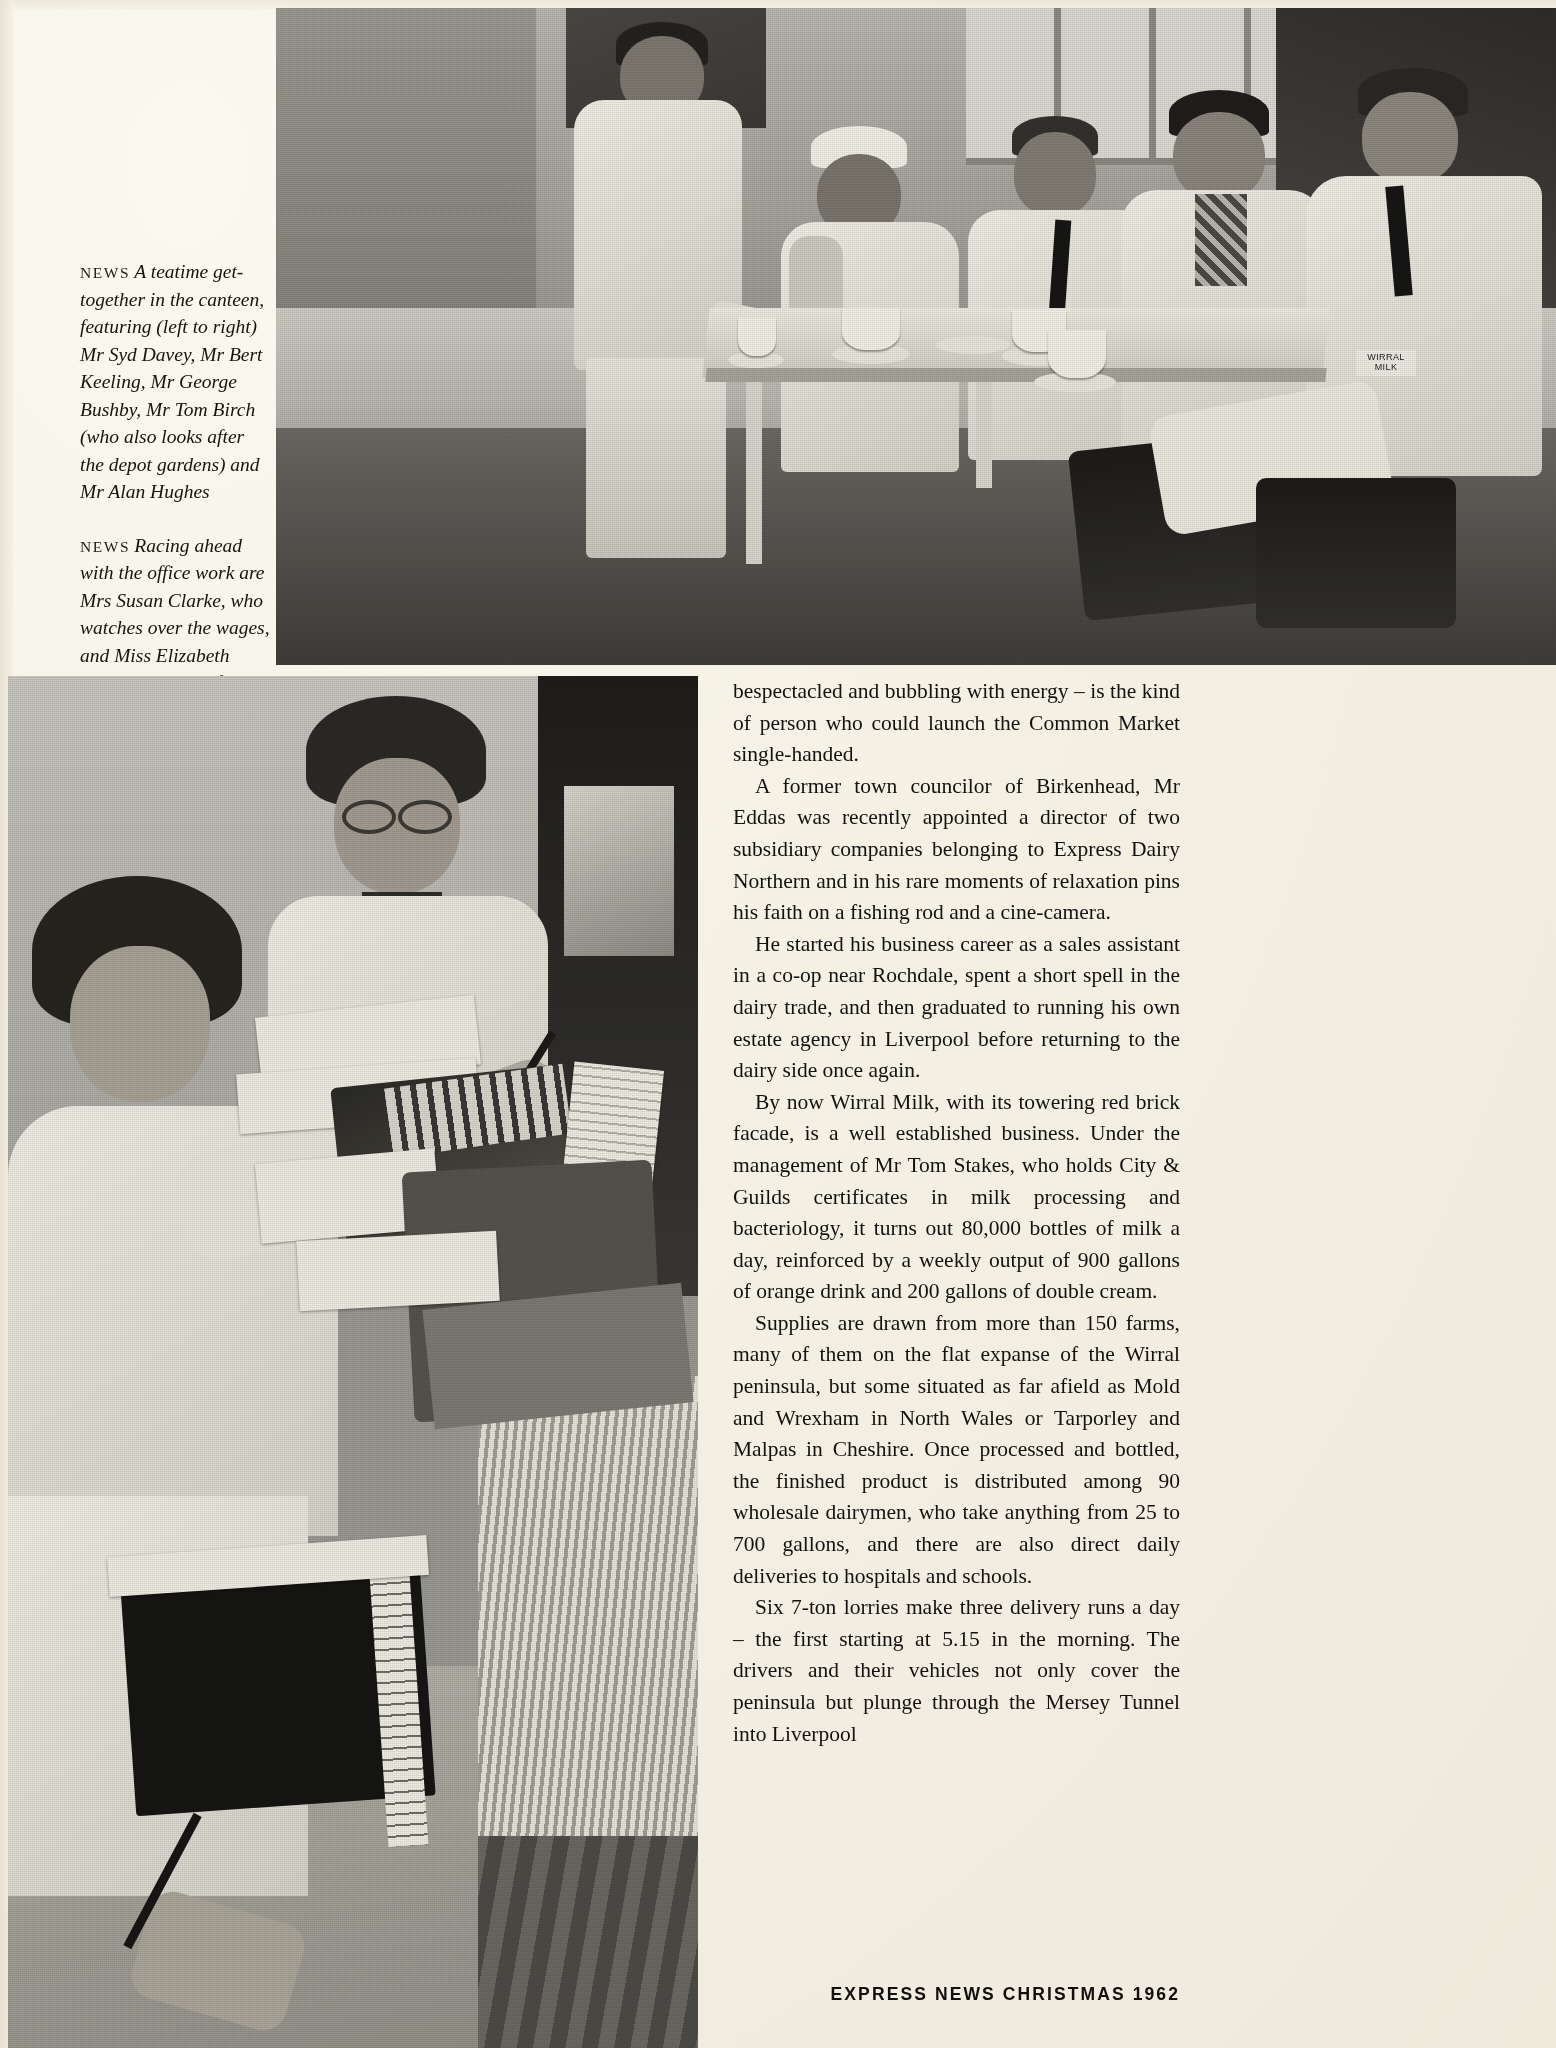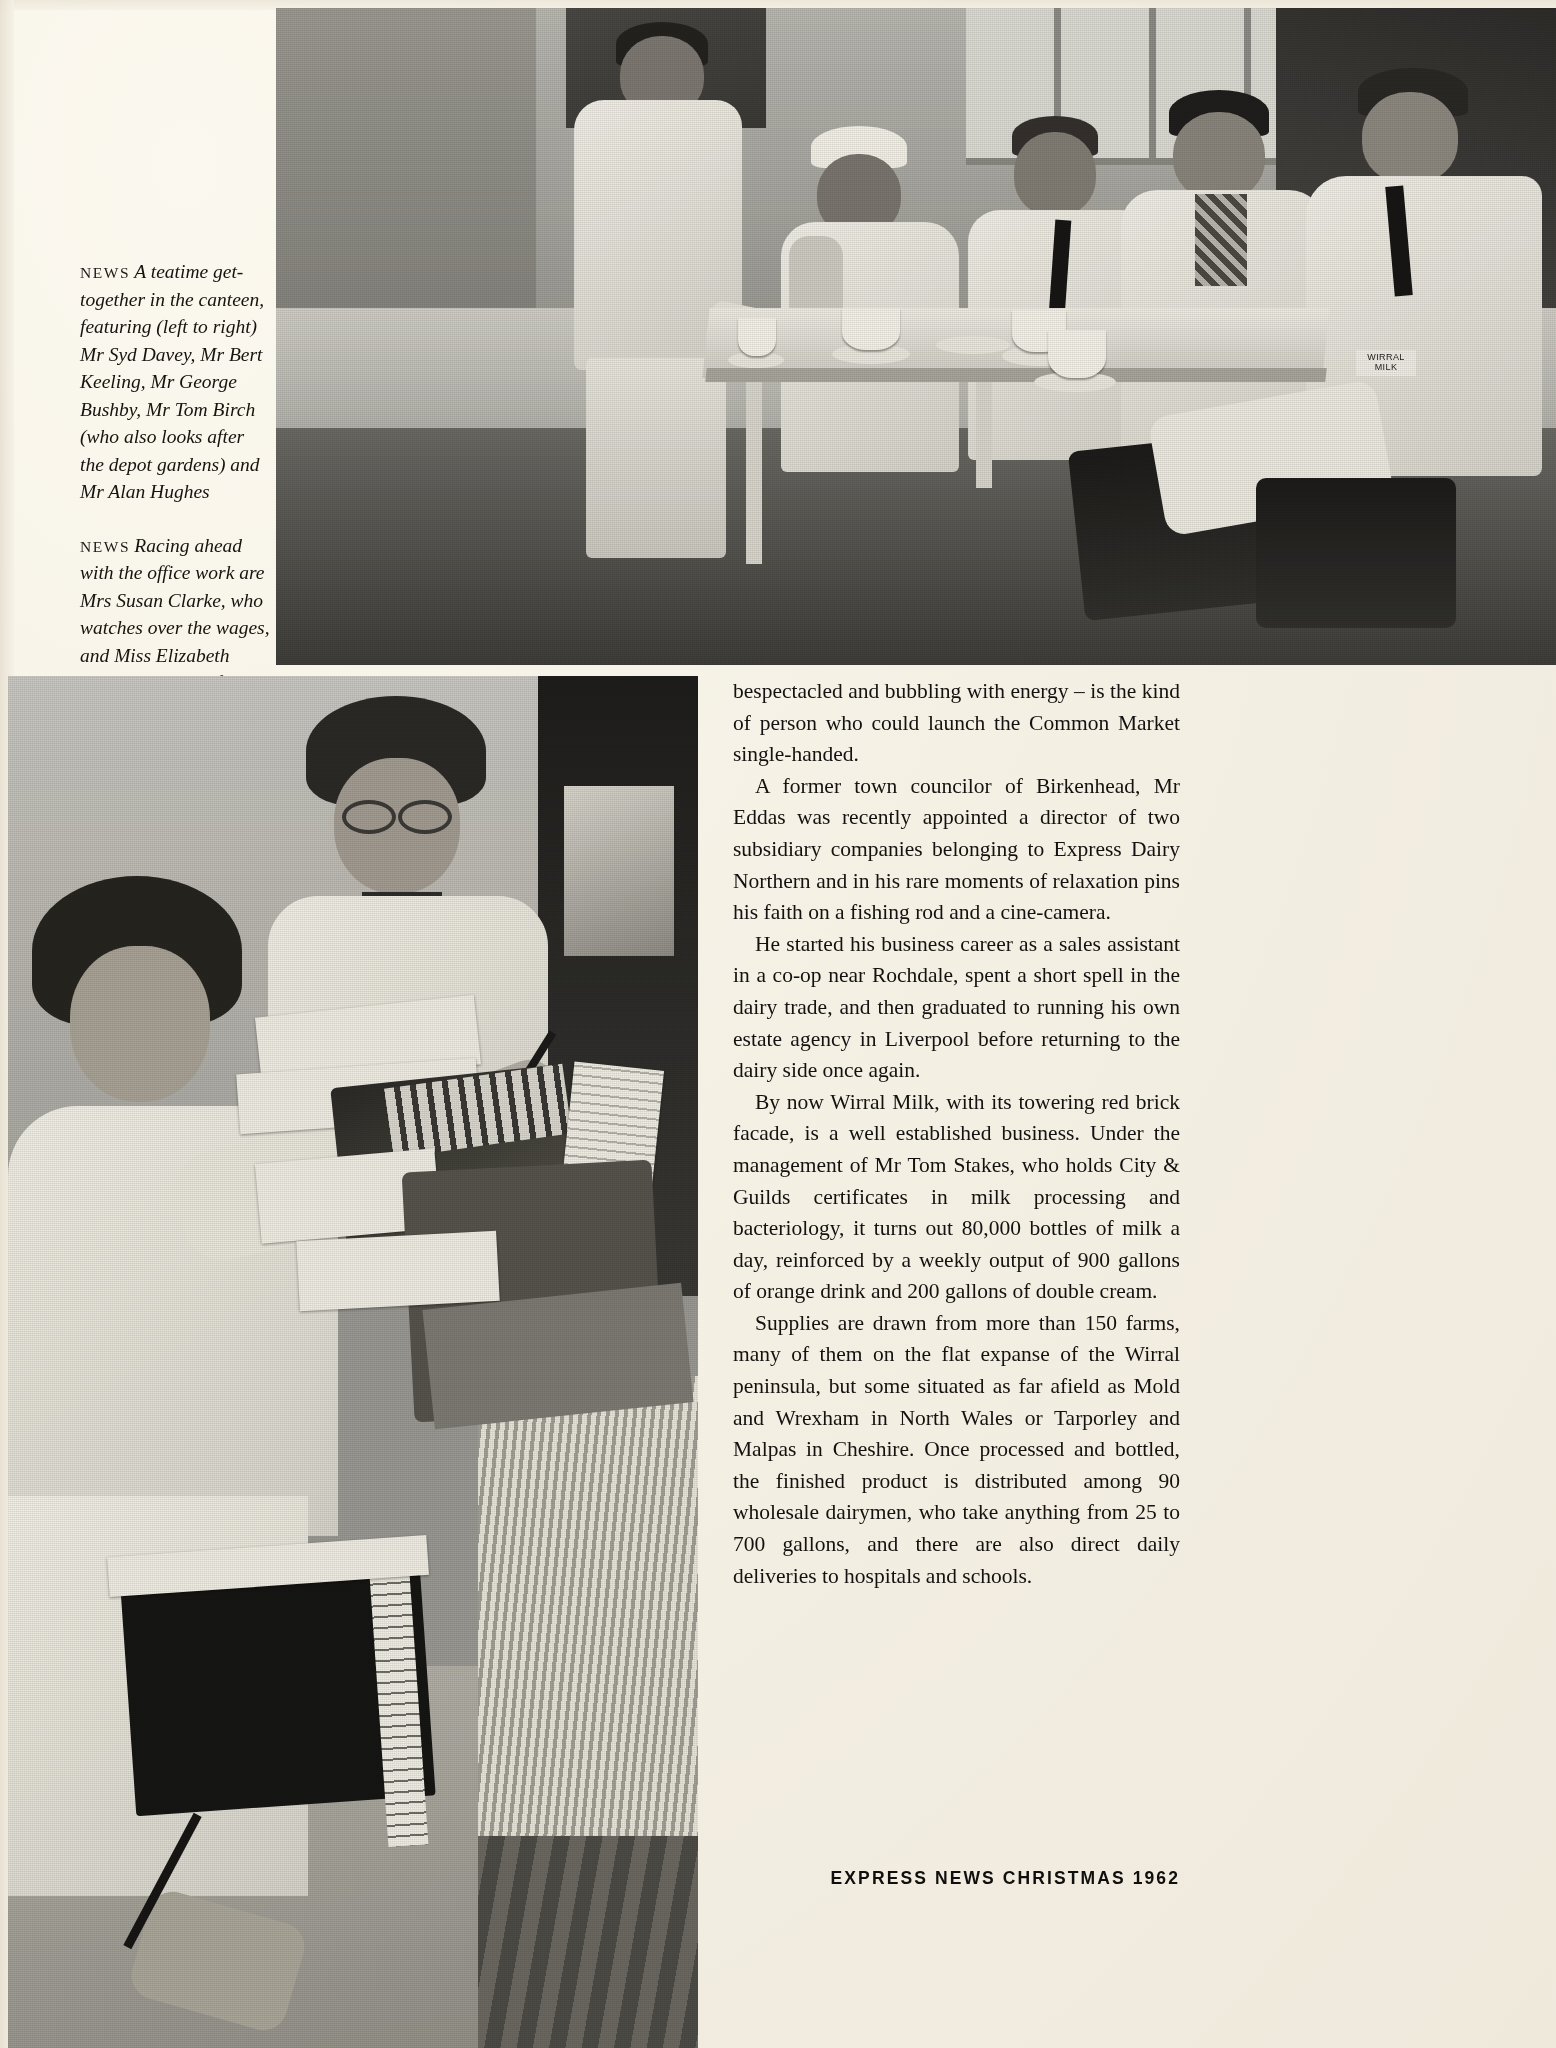--- a/index.html
+++ b/index.html
@@ -82,21 +82,21 @@
     text-align:justify;
     text-justify:inter-word;
     color:#131210;
     hyphens:none;
   }
   .body-col p.indent{text-indent:22px;}
 
   
   .footer{
     position:absolute;
-    left:733px;top:1868px;width:447px;
+    left:733px;top:1984px;width:447px;
     text-align:right;
     font-family:"Liberation Sans", sans-serif;
     font-weight:bold;
     font-size:17.5px;
     letter-spacing:2.1px;
     color:#100f0d;
   }
 
   
   .wall{position:absolute;}
@@ -293,16 +293,17 @@
       <div class="grain"></div>
     </div>
   </figure>
 
   <div class="body-col">
     <p>bespectacled and bubbling with energy – is the kind of person who could launch the Common Market single-handed.</p>
     <p class="indent">A former town councilor of Birkenhead, Mr Eddas was recently appointed a director of two subsidiary companies belonging to Express Dairy Northern and in his rare moments of relaxation pins his faith on a fishing rod and a cine-camera.</p>
     <p class="indent">He started his business career as a sales assistant in a co-op near Rochdale, spent a short spell in the dairy trade, and then graduated to running his own estate agency in Liverpool before returning to the dairy side once again.</p>
     <p class="indent">By now Wirral Milk, with its towering red brick facade, is a well established business. Under the management of Mr Tom Stakes, who holds City &amp; Guilds certificates in milk processing and bacteriology, it turns out 80,000 bottles of milk a day, reinforced by a weekly output of 900 gallons of orange drink and 200 gallons of double cream.</p>
     <p class="indent">Supplies are drawn from more than 150 farms, many of them on the flat expanse of the Wirral peninsula, but some situated as far afield as Mold and Wrexham in North Wales or Tarporley and Malpas in Cheshire. Once processed and bottled, the finished product is distributed among 90 wholesale dairymen, who take anything from 25 to 700 gallons, and there are also direct daily deliveries to hospitals and schools.</p>
+    <p class="indent">Six 7-ton lorries make three delivery runs a day – the first starting at 5.15 in the morning. The drivers and their vehicles not only cover the peninsula but plunge through the Mersey Tunnel into Liverpool</p>
   </div>
 
   <div class="footer">EXPRESS NEWS CHRISTMAS 1962</div>
 </div>
 
 </body></html>

